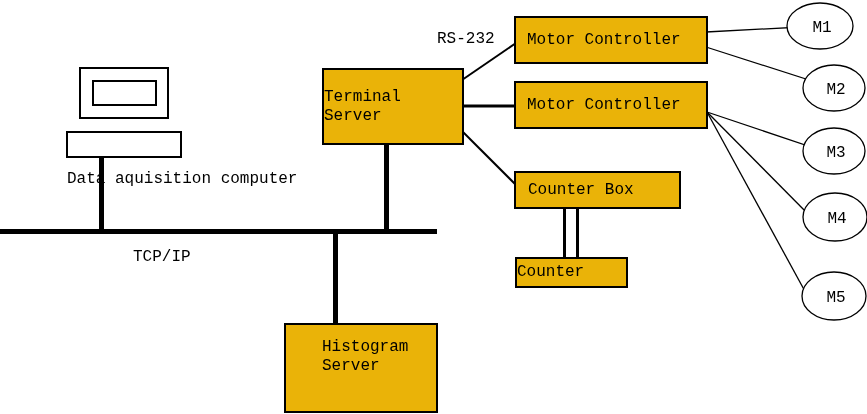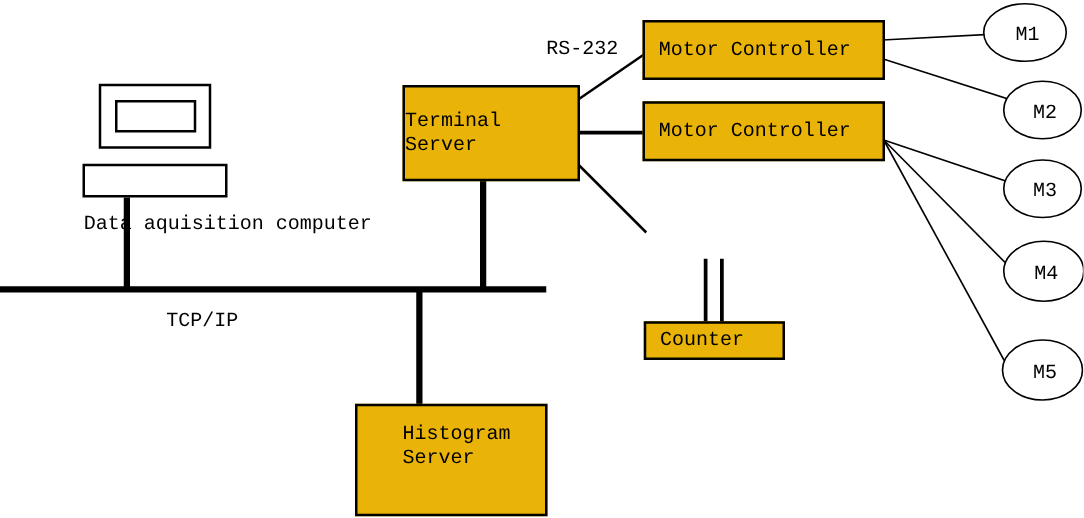--- a/index.html
+++ b/index.html
@@ -25,21 +25,21 @@
     line-height: 19px;
     white-space: nowrap;
   }
   .vcenter { display: flex; flex-direction: column; justify-content: center; }
   .shape { position: absolute; z-index: 3; background: #ffffff; border: 2px solid #000000; box-sizing: border-box; }
   
   #terminal-server   { left: 322px; top: 68px;  width: 142px; height: 77px; padding-left: 0; }
   #motor-controller-1{ left: 514px; top: 16px;  width: 194px; height: 48px; padding-left: 11px; }
   #motor-controller-2{ left: 514px; top: 81px;  width: 194px; height: 48px; padding-left: 11px; }
   #counter-box       { left: 514px; top: 171px; width: 167px; height: 38px; padding-left: 12px; }
-  #counter           { left: 515px; top: 257px; width: 113px; height: 31px; padding-left: 11px; }
+  #counter           { left: 515px; top: 257px; width: 113px; height: 31px; }
   #histogram-memory  { left: 284px; top: 323px; width: 154px; height: 90px; padding-left: 36px; padding-top: 13px; }
   
   #monitor-outer { left: 79px; top: 67px;  width: 90px;  height: 52px; }
   #monitor-inner { left: 92px; top: 80px;  width: 65px;  height: 26px; }
   #keyboard      { left: 66px; top: 131px; width: 116px; height: 27px; }
   
   #label-computer { left: 67px;  top: 170px; }
   #label-tcpip    { left: 133px; top: 248px; }
   #label-rs232    { left: 437px; top: 30px; text-align: center;  }
   svg text {
@@ -100,20 +100,23 @@
   </div>
 
   <div class="node vcenter" id="motor-controller-1">
     <div>Motor Controller</div>
   </div>
 
   <div class="node vcenter" id="motor-controller-2">
     <div>Motor Controller</div>
   </div>
 
+  <div class="node vcenter" id="counter-box">
+    <div>Counter Box</div>
+  </div>
 
   <div class="node vcenter" id="counter">
     <div>Counter</div>
   </div>
 
   <div class="node" id="histogram-memory">
     <div>Histogram</div>
     <div>Server</div>
   </div>
 

